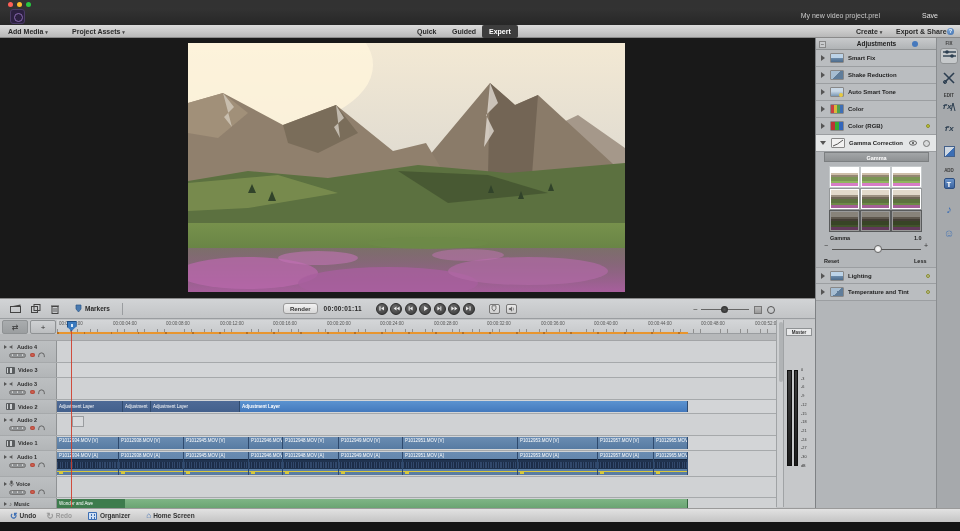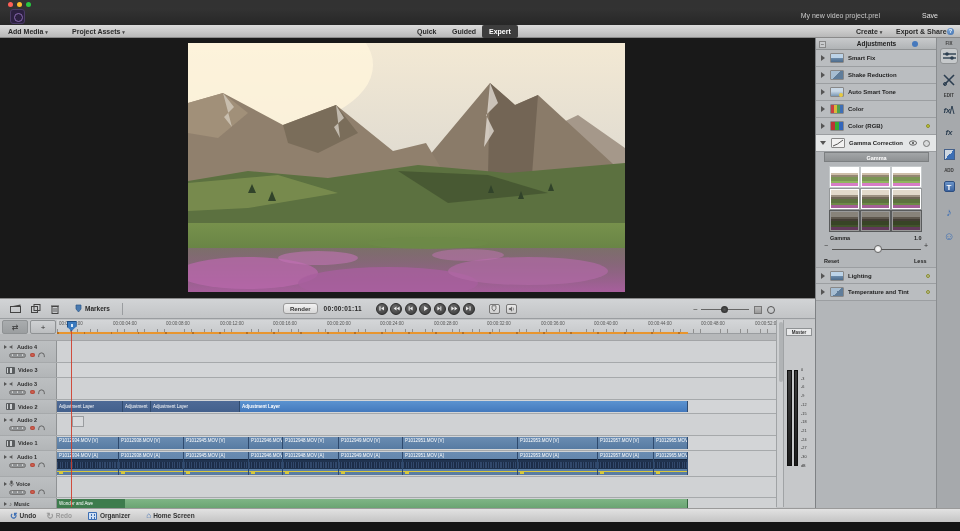--- a/index.html
+++ b/index.html
@@ -55,21 +55,21 @@
   .rdark { filter:brightness(0.6); }
   .gctrl { position:absolute; left:8px; width:105px; font-size:5.5px; font-weight:bold; color:#222; }
   .slider { position:absolute; left:16px; top:207px; width:89px; height:8px; }
   .slider .track { position:absolute; left:0; top:3.5px; width:100%; height:1.5px; background:#555; }
   .slider .thumb { position:absolute; left:42px; top:0; width:8px; height:8px; border-radius:50%; background:radial-gradient(#fff,#ddd); border:1px solid #666; }
   .sl-end { position:absolute; top:204px; font-size:7px; color:#333; }
 
   
   .rail { left:936px; top:38px; width:24px; height:470px; background:#a6a9ac; border-left:1px solid #8a8d90; }
   .raillbl { position:absolute; left:0; width:24px; text-align:center; font-size:4.5px; font-weight:bold; color:#3a3a3a; }
-  .railic { position:absolute; left:3px; width:18px; height:16px; display:flex; align-items:center; justify-content:center; }
+  .railic { position:absolute; left:3px; width:18px; height:16px; display:flex; align-items:flex-start; justify-content:center;font-family:Liberation Mono, monospace; }
   .railic.sel { background:#c6c9cb; border-radius:3px; border:1px solid #8f9294; }
   .fxtext { font-size:8px; font-style:italic; font-weight:bold; color:#2c3e50; }
   .transq { width:11px; height:11px; background:linear-gradient(135deg,#cfd8e2 50%,#3c6eb4 50%); border:1px solid #44608a; }
   .tsq { width:11px; height:11px; background:linear-gradient(#6a93c8,#3c64a0); border:1px solid #2d4e80; border-radius:2px; color:#fff; font-size:8px; font-weight:bold; text-align:center; line-height:11px; }
   .bluglyph { font-size:11px; color:#3c6eb4; }
 
   
   .tlpanel { left:0; top:298px; width:815px; height:210px; background:#c2c4c6; border-top:1px solid #8a8a8a; }
   .tltoolbar { position:absolute; left:0; top:0; width:815px; height:20px; background:linear-gradient(#d2d4d6,#c2c4c6); border-bottom:1px solid #9a9da0; display:flex; align-items:center; }
   .tbic { margin-left:10px; }

